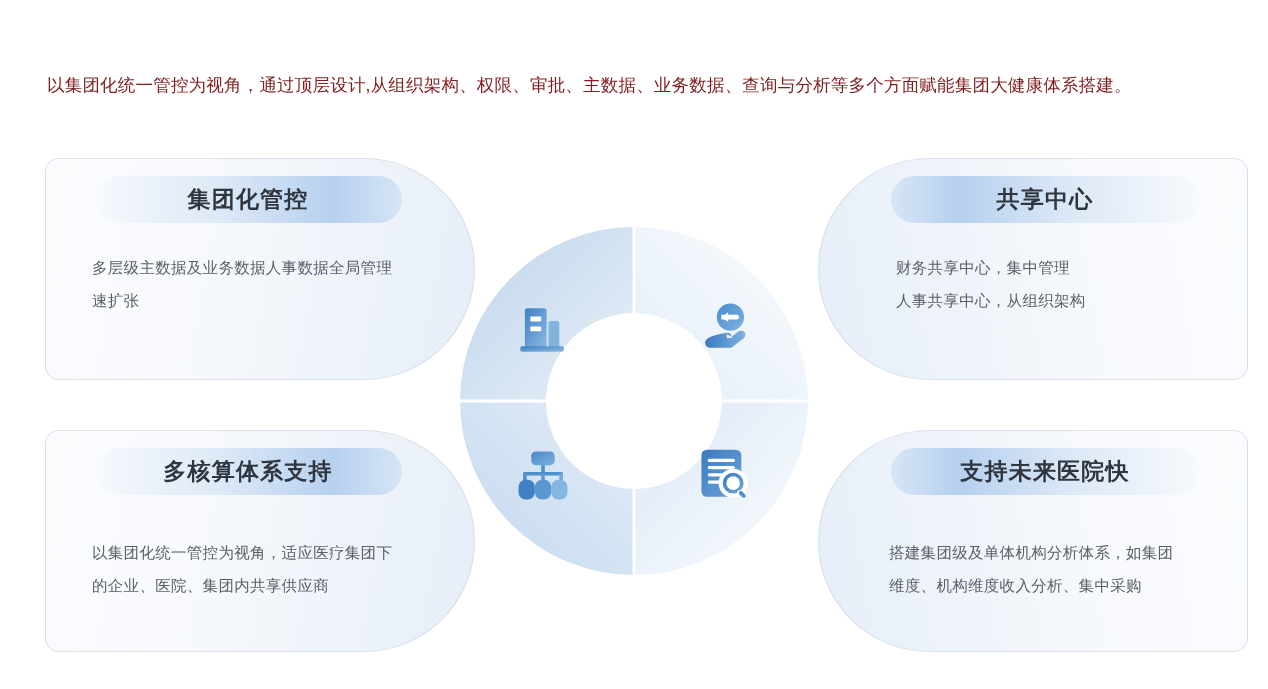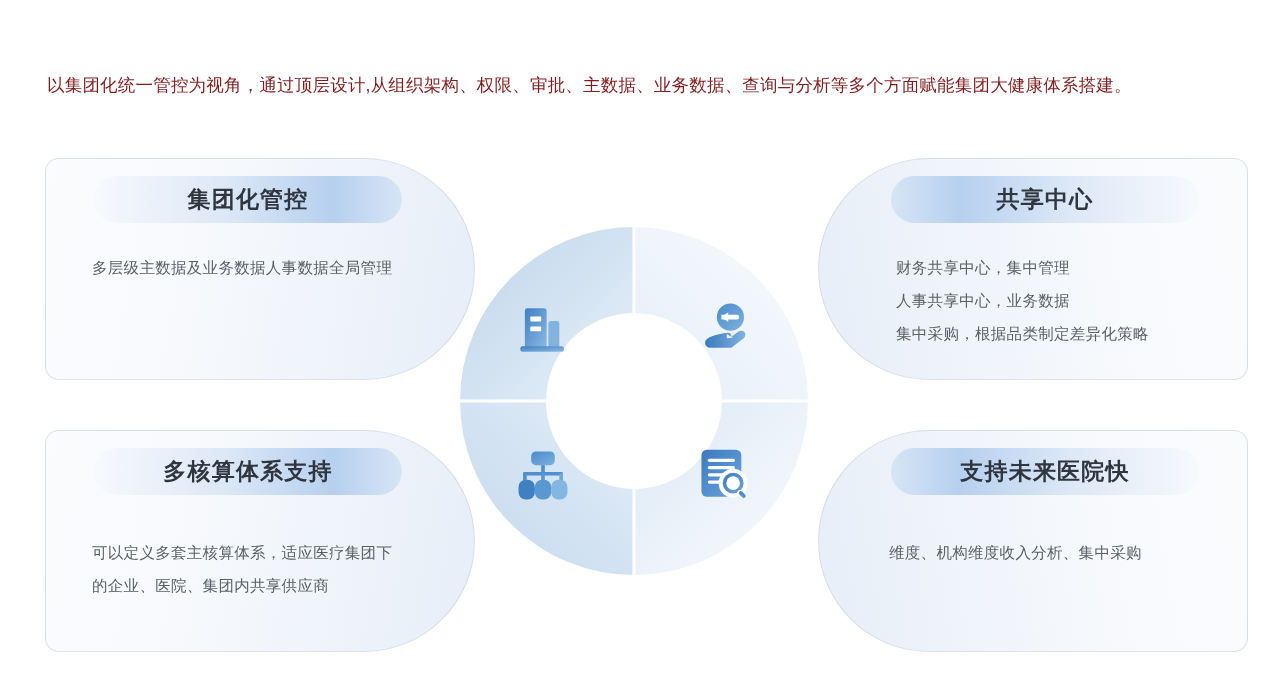--- a/index.html
+++ b/index.html
@@ -139,43 +139,44 @@
 <body>
 
 <p class="intro">以集团化统一管控为视角，通过顶层设计,从组织架构、权限、审批、主数据、业务数据、查询与分析等多个方面赋能集团大健康体系搭建。</p>
 
 <div class="stage">
 
   <div class="card card-left row-top">
     <div class="pill">集团化管控</div>
     <div class="card-body">
       <div>多层级主数据及业务数据人事数据全局管理</div>
+      <div>速扩张</div>
     </div>
   </div>
 
   <div class="card card-right row-top">
     <div class="pill">共享中心</div>
     <div class="card-body" style="left:70px;">
       <div>财务共享中心，集中管理</div>
-      <div>人事共享中心，业务数据</div>
-      <div>集中采购，根据品类制定差异化策略</div>
+      <div>人事共享中心，从组织架构</div>
     </div>
   </div>
 
   <div class="card card-left row-bot">
     <div class="pill">多核算体系支持</div>
     <div class="card-body" style="top:105px;">
-      <div>可以定义多套主核算体系，适应医疗集团下</div>
+      <div>以集团化统一管控为视角，适应医疗集团下</div>
       <div>的企业、医院、集团内共享供应商</div>
     </div>
   </div>
 
   <div class="card card-right row-bot">
     <div class="pill">支持未来医院快</div>
     <div class="card-body" style="top:105px; left:70px;">
+      <div>搭建集团级及单体机构分析体系，如集团</div>
       <div>维度、机构维度收入分析、集中采购</div>
     </div>
   </div>
 
   <div class="ring-wrap">
     <svg width="352" height="352" viewBox="0 0 352 352">
       <defs>
         <linearGradient id="gTL" x1="1" y1="1" x2="0" y2="0">
           <stop offset="0%" stop-color="#e9f1f9"></stop>
           <stop offset="100%" stop-color="#bdd4ea"></stop>

